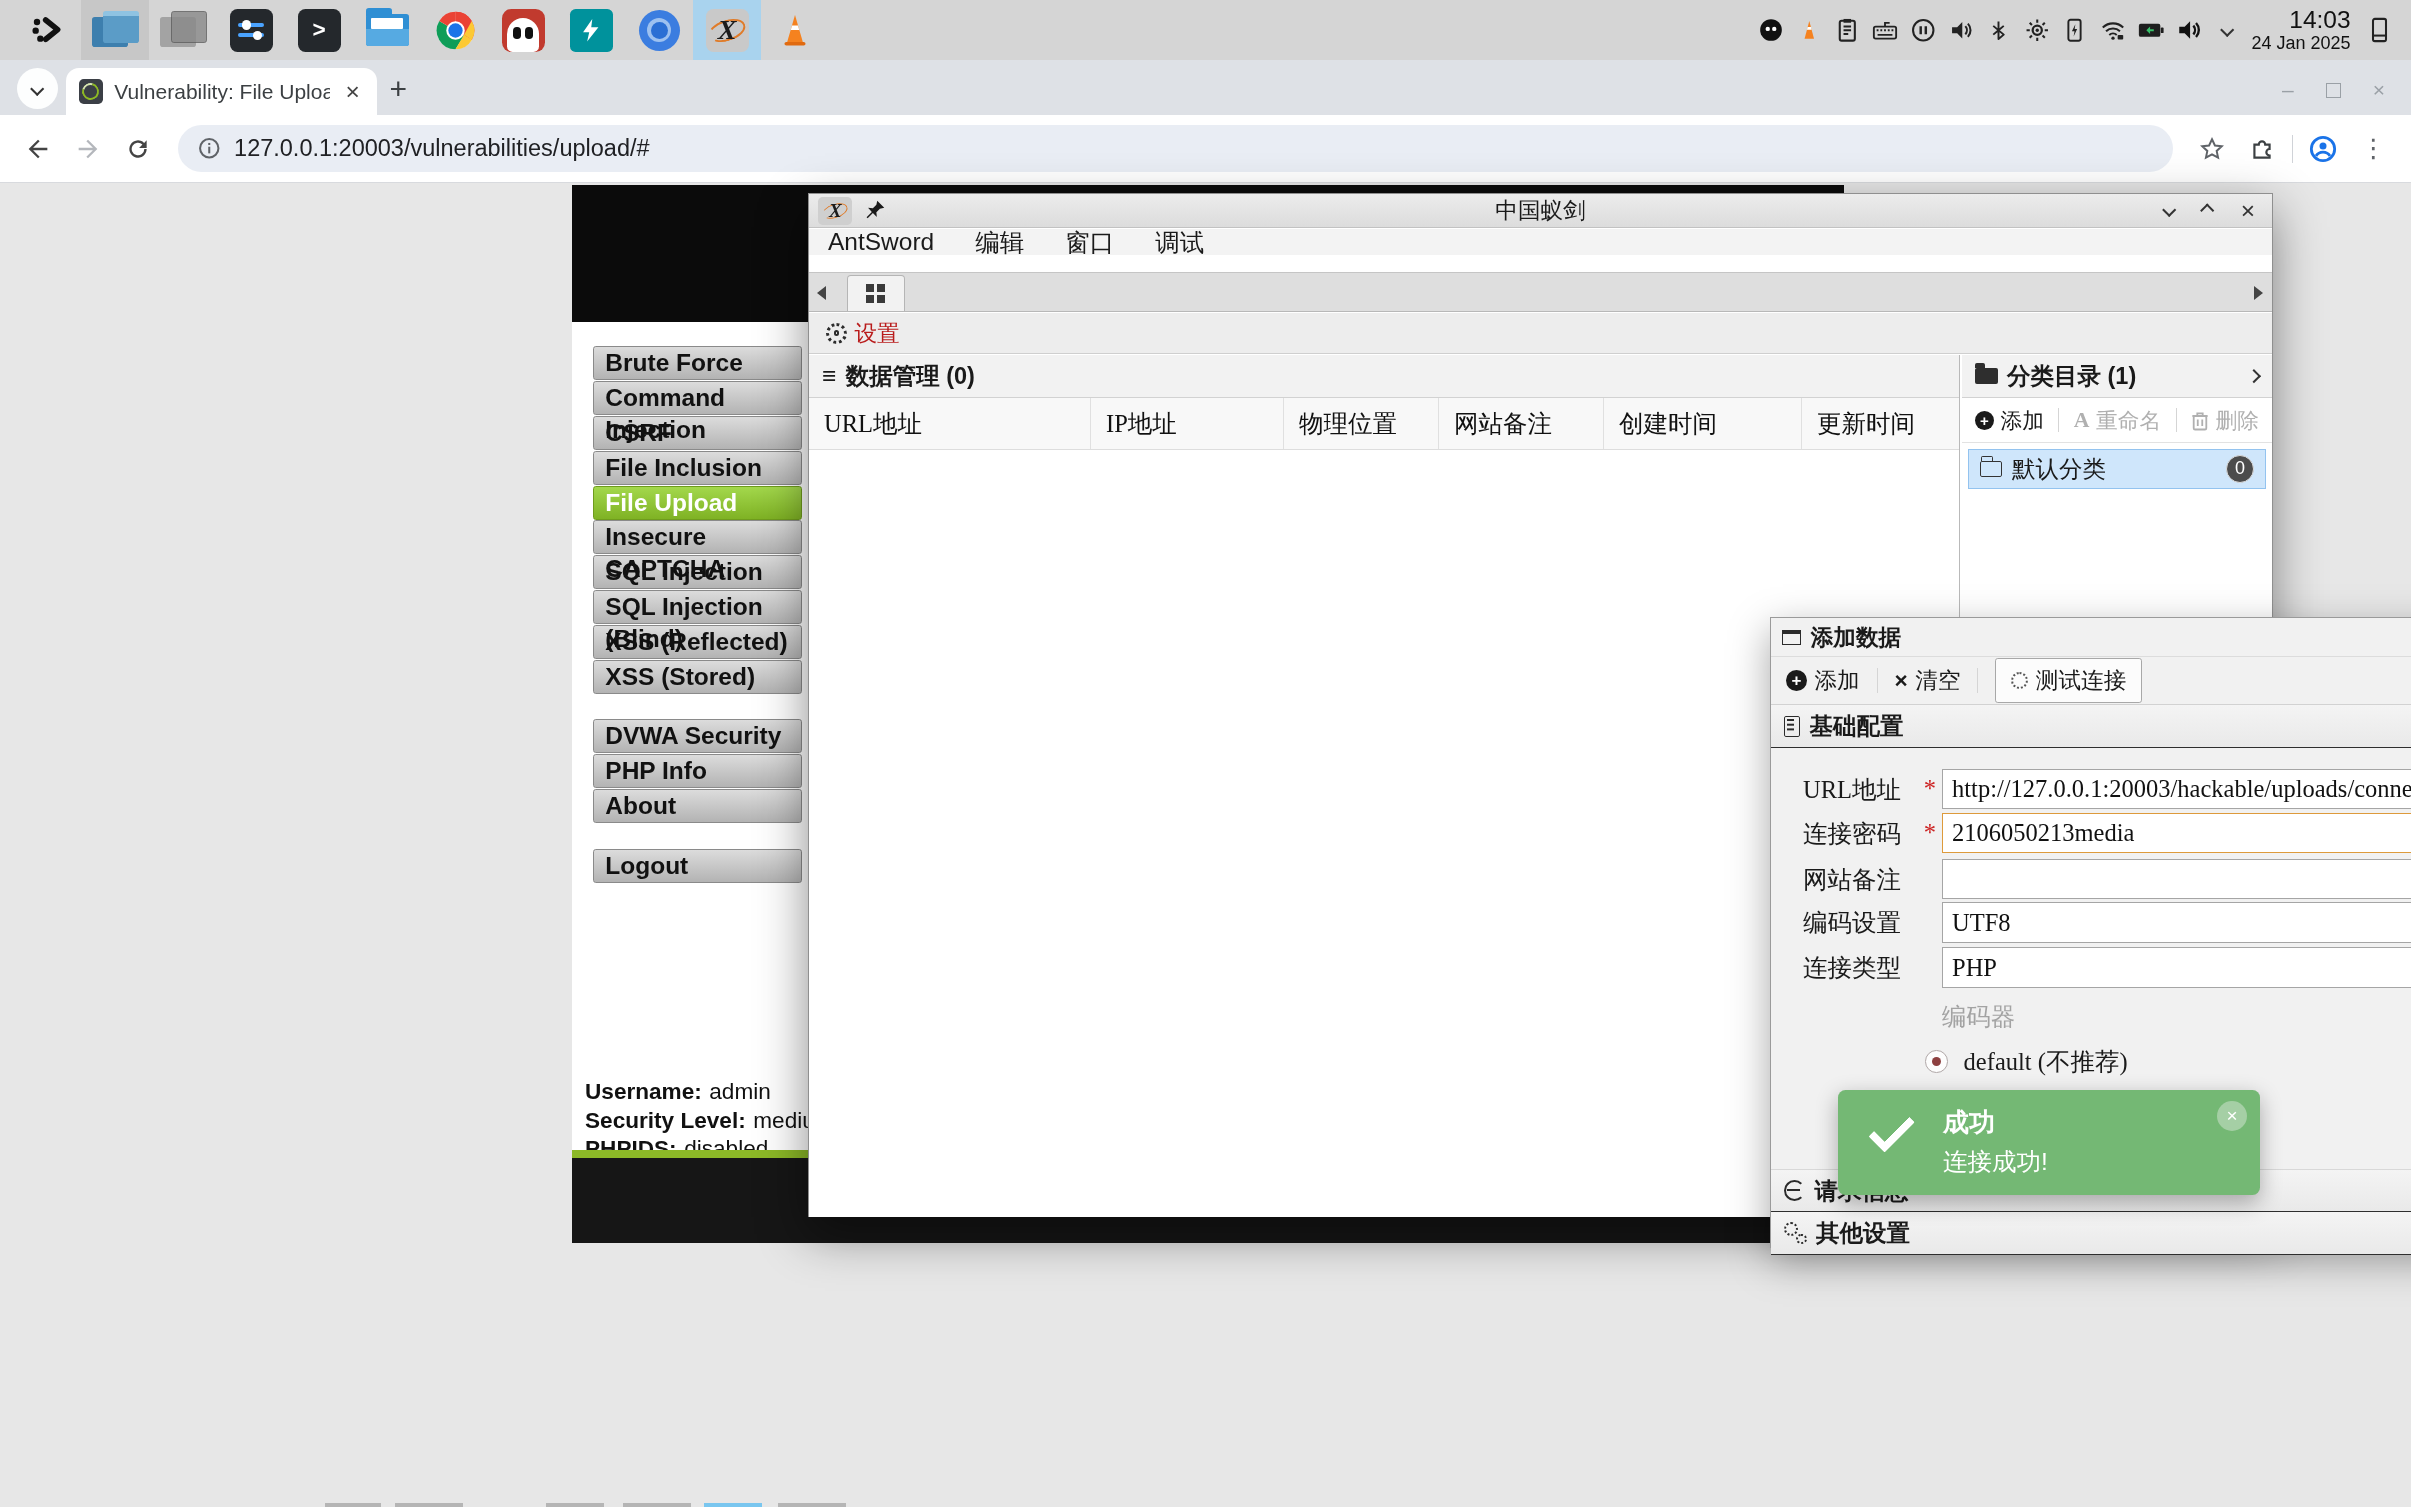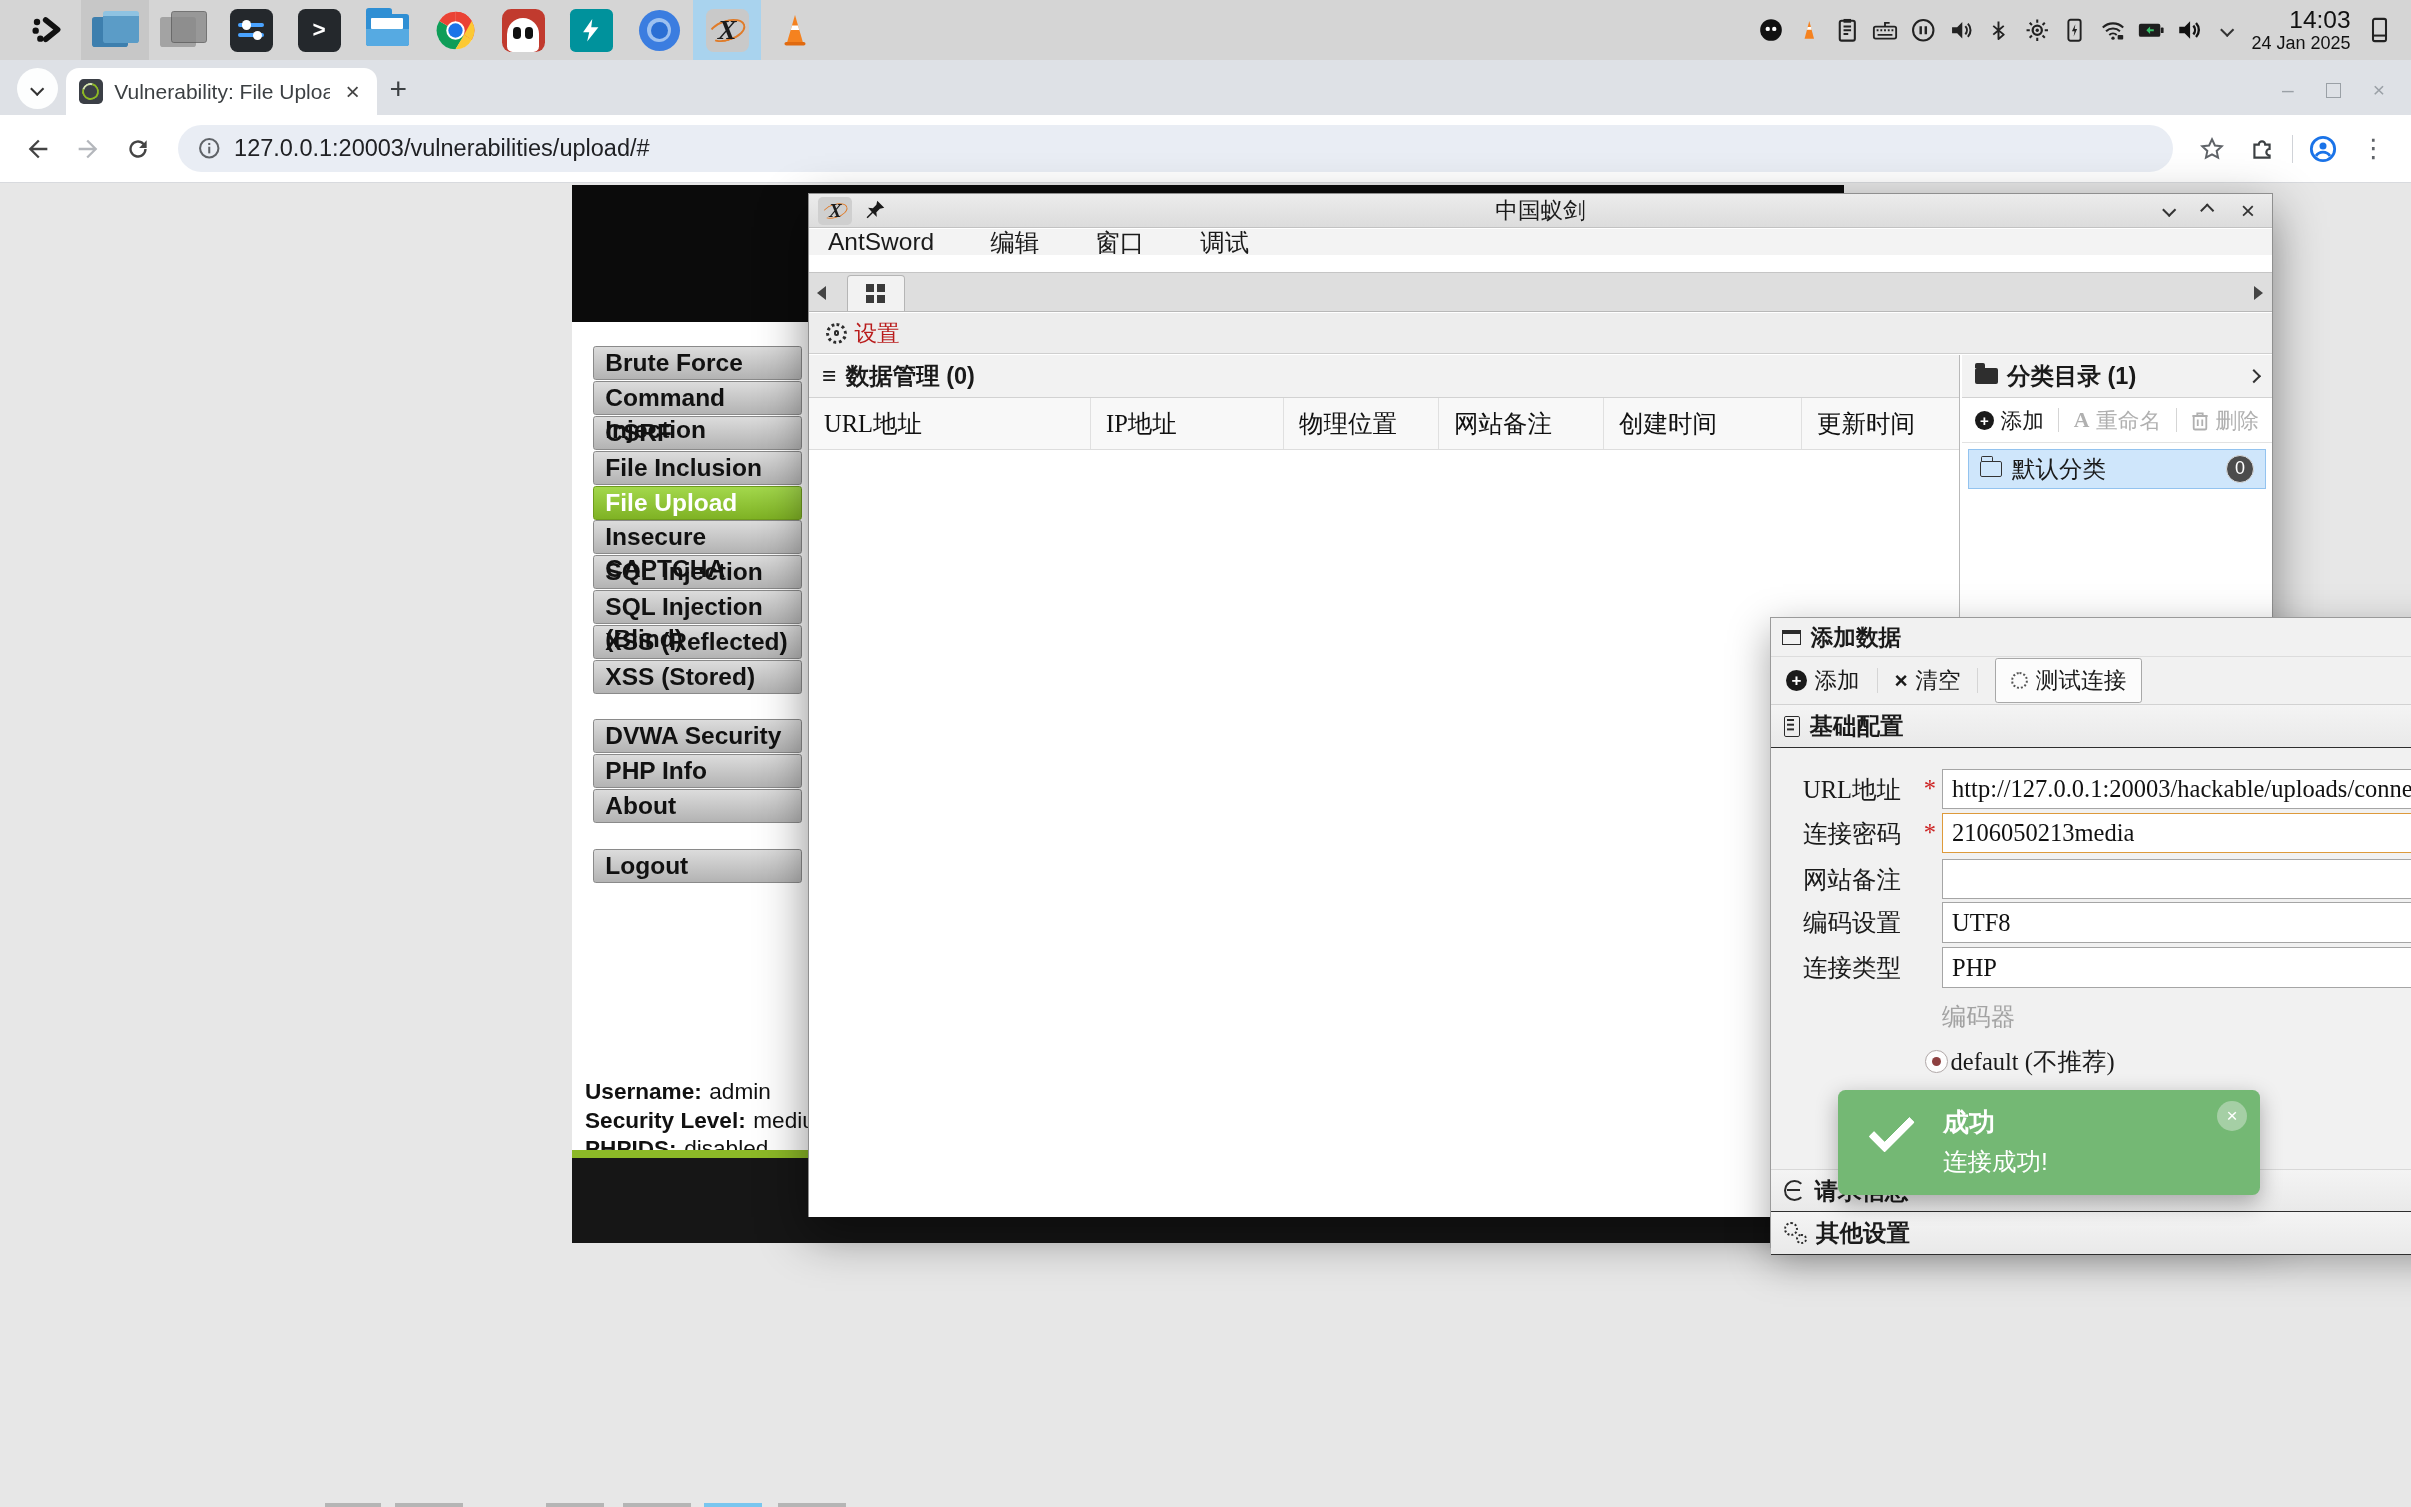--- a/index.html
+++ b/index.html
@@ -78,21 +78,21 @@
 
   
   #antsword { position:absolute; left:808px; top:193px; width:1465px; height:1024px; background:#fff; border:0.9px solid #8f8f8f; box-shadow:0 17px 47px rgba(0,0,0,.45); z-index:2; }
   #as-titlebar { position:absolute; left:0; top:0; width:100%; height:34px; background:linear-gradient(#ececec,#dcdcdc); border-bottom:0.9px solid #c2c2c2; display:flex; align-items:center; padding:0 9.4px; }
   #as-title { position:absolute; left:0; right:0; text-align:center; font-size:22.6px; color:#1a1a1a; }
   .as-ctl { display:flex; gap:28px; margin-left:auto; align-items:center; z-index:1; padding-right:7.5px; }
   .as-ctl .x { font-size:24.5px; color:#333; }
   #as-appicon { width:34px; height:28px; background:#cfcfcf; border-radius:4.7px; display:flex; align-items:center; justify-content:center; position:relative; z-index:1; }
   #as-appicon .xorg-x { font-size:19px; }
   #as-appicon .xorg-ring { width:26px; height:14px; border-width:1.9px; }
-  #as-menubar { position:absolute; left:0; top:35px; width:100%; height:26px; background:#f3f3f3; display:flex; align-items:center; gap:56px; padding-left:19px; font-size:24.5px; color:#1a1a1a; }
+  #as-menubar { position:absolute; left:0; top:35px; width:100%; height:26px; background:#f3f3f3; display:flex; align-items:center; gap:41px; padding-left:19px; font-size:24.5px; color:#1a1a1a; }
   #as-tabstrip { position:absolute; left:0; top:78px; width:100%; height:40px; background:#dedede; border-top:0.9px solid #c5c5c5; border-bottom:0.9px solid #b8b8b8; display:flex; align-items:flex-end; }
   .tri { width:0; height:0; border-style:solid; display:inline-block; }
   .tri.left  { border-width:7.5px 9.4px 7.5px 0; border-color:transparent #444 transparent transparent; }
   .tri.right { border-width:7.5px 0 7.5px 9.4px; border-color:transparent transparent transparent #444; }
   #as-tab { width:58px; height:36px; background:#f2f2f2; border:0.9px solid #b5b5b5; border-bottom:none; border-radius:3.8px 3.8px 0 0; margin-left:21px; display:flex; align-items:center; justify-content:center; }
   .grid4 { display:grid; grid-template-columns:8.5px 8.5px; grid-gap:2.8px; }
   .grid4 i { width:8.5px; height:8.5px; background:#3a3a3a; }
   #as-toolbar { position:absolute; left:0; top:119px; width:100%; height:41px; background:#ededed; border-bottom:0.9px solid #cfcfcf; display:flex; align-items:center; padding-left:17px; }
   .as-toolbtn { display:flex; align-items:center; gap:7.5px; font-size:22.6px; color:#b91c1c; }
   
@@ -145,21 +145,21 @@
   .gears-ic i:nth-child(2) { width:10.4px; height:10.4px; right:0; bottom:0; }
   #dlg-form { position:relative; height:421px; background:#f1f1f1; overflow:hidden; }
   .frm-row { position:absolute; left:0; width:100%; display:flex; align-items:center; font-family:"Liberation Serif","DejaVu Serif",serif; }
   .frm-label { width:117px; margin-left:32px; font-size:24.5px; color:#1a1a1a; flex:none; }
   .req { color:#c22; margin-left:3.8px; font-size:24.5px; }
   .frm-input { margin-left:5.6px; width:576px; height:40px; border:0.9px solid #a5a5a5; background:#fff; font-family:"Liberation Serif","DejaVu Serif",serif; font-size:24.5px; color:#111; padding:0 9.4px; }
   .frm-input.focus { border:1.9px solid #dd9a3b; }
   .selectbox { margin-left:5.6px; width:576px; height:41px; border:0.9px solid #a5a5a5; background:#fff; display:flex; align-items:center; position:relative; }
   .selectbox .val { font-size:24.5px; color:#111; padding-left:9.4px; }
   .enc-label { font-size:24.5px; color:#a3a3a3; font-family:"Liberation Serif","DejaVu Serif",serif; }
-  .radio-row { display:flex; align-items:center; gap:3px; }
+  .radio-row { display:flex; align-items:center; gap:16px; }
   .radio { width:22.6px; height:22.6px; border-radius:50%; border:1.9px solid #b0a8a8; background:#fdfdfd; position:relative; flex:none; }
   .radio-row.selected .radio::after { content:""; position:absolute; inset:5.6px; border-radius:50%; background:#8d4040; }
   .radio-label { font-size:24.5px; color:#1a1a1a; font-family:"Liberation Serif","DejaVu Serif",serif; }
 
   
   #toast { position:absolute; left:1838px; top:1090px; width:422px; height:105px; background:#74b874; border-radius:7.5px; box-shadow:0 7.5px 22.6px rgba(0,0,0,.3); z-index:5; color:#fff; }
   #toast .check { position:absolute; left:32px; top:28px; width:43px; height:22.6px; border-left:8.5px solid #fff; border-bottom:8.5px solid #fff; transform:rotate(-45deg); border-radius:1.9px; }
   #toast .t-title { position:absolute; left:105px; top:15px; font-size:26px; font-weight:bold; }
   #toast .t-msg { position:absolute; left:105px; top:55px; font-size:24.5px; }
   #toast .t-close { position:absolute; right:13px; top:11.3px; width:30px; height:30px; border-radius:50%; background:#a5cfa5; color:#fff; font-size:19px; display:flex; align-items:center; justify-content:center; }

